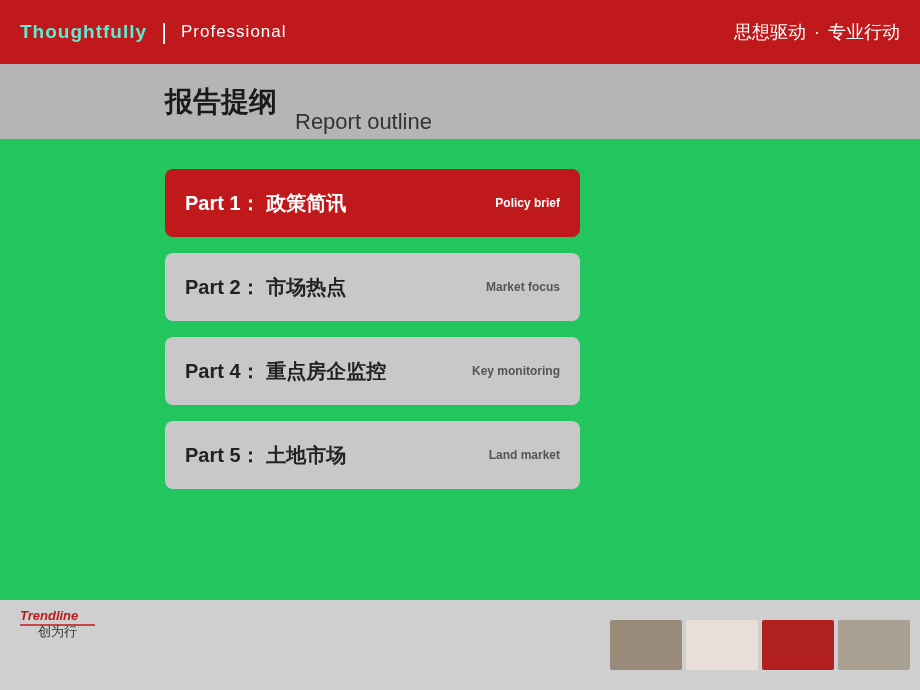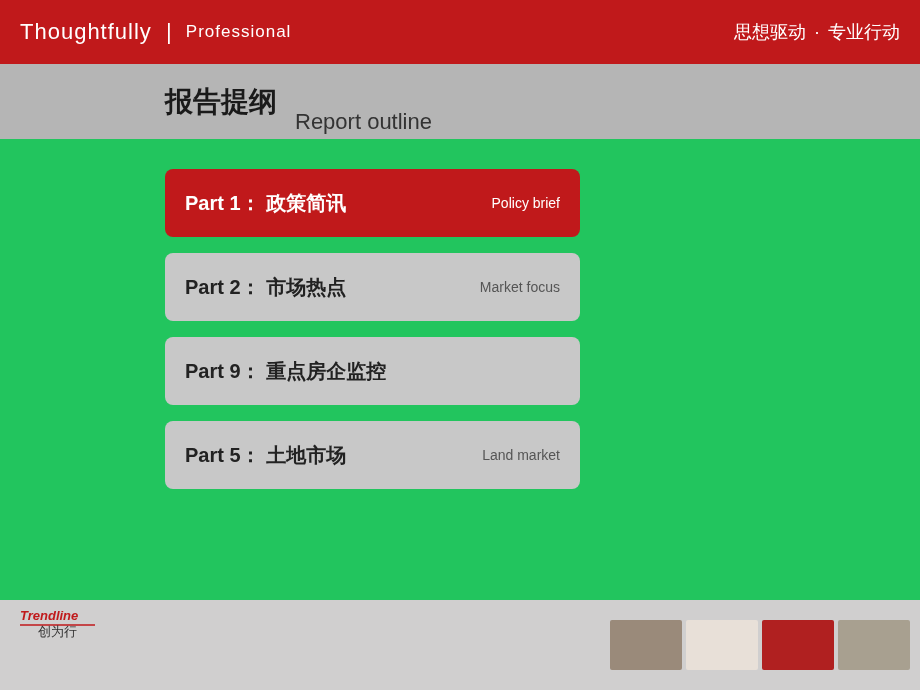--- a/index.html
+++ b/index.html
@@ -20,23 +20,23 @@
       align-items: center;
       justify-content: space-between;
       padding: 0 20px;
     }
     #header-left {
       display: flex;
       align-items: center;
       gap: 0;
     }
     #header-title-thoughtfully {
-      color: #ffffff;
-      font-size: 22px;
-      font-weight: normal;
+      color: #5eead4;
+      font-size: 19px;
+      font-weight: bold;
       letter-spacing: 1px;
     }
     #header-separator {
       color: #fff;
       font-size: 22px;
       margin: 0 8px;
     }
     #header-title-professional {
       color: #fff;
       font-size: 17px;
@@ -103,22 +103,22 @@
     }
     .part-item.inactive {
       background: #c8c8c8;
     }
 
     .part-label-cn {
       font-size: 20px;
       font-weight: bold;
     }
     .part-label-en {
-      font-size: 14px;
-      font-weight: normal;
+      font-size: 12px;
+      font-weight: bold;
       margin-left: auto;
     }
     .part-item.active .part-label-cn,
     .part-item.active .part-label-en {
       color: #fff;
     }
     .part-item.inactive .part-label-cn {
       color: #222;
     }
     .part-item.inactive .part-label-en {
@@ -188,21 +188,22 @@
 
 <div class="part-item active">
       <span class="part-label-cn">Part 1： 政策简讯</span>
       <span class="part-label-en">Policy brief</span>
     </div>
     <div class="part-item inactive">
       <span class="part-label-cn">Part 2： 市场热点</span>
       <span class="part-label-en">Market focus</span>
     </div>
     <div class="part-item inactive">
-      <span class="part-label-cn">Part 9： 重点房企监控</span>
+      <span class="part-label-cn">Part 4： 重点房企监控</span>
+      <span class="part-label-en">Key monitoring</span>
     </div>
     <div class="part-item inactive">
       <span class="part-label-cn">Part 5： 土地市场</span>
       <span class="part-label-en">Land market</span>
     </div>
   </div>
 
 <div id="footer">
   <div id="logo-area">
     <svg id="logo-icon" viewBox="0 0 80 38" xmlns="http://www.w3.org/2000/svg">

